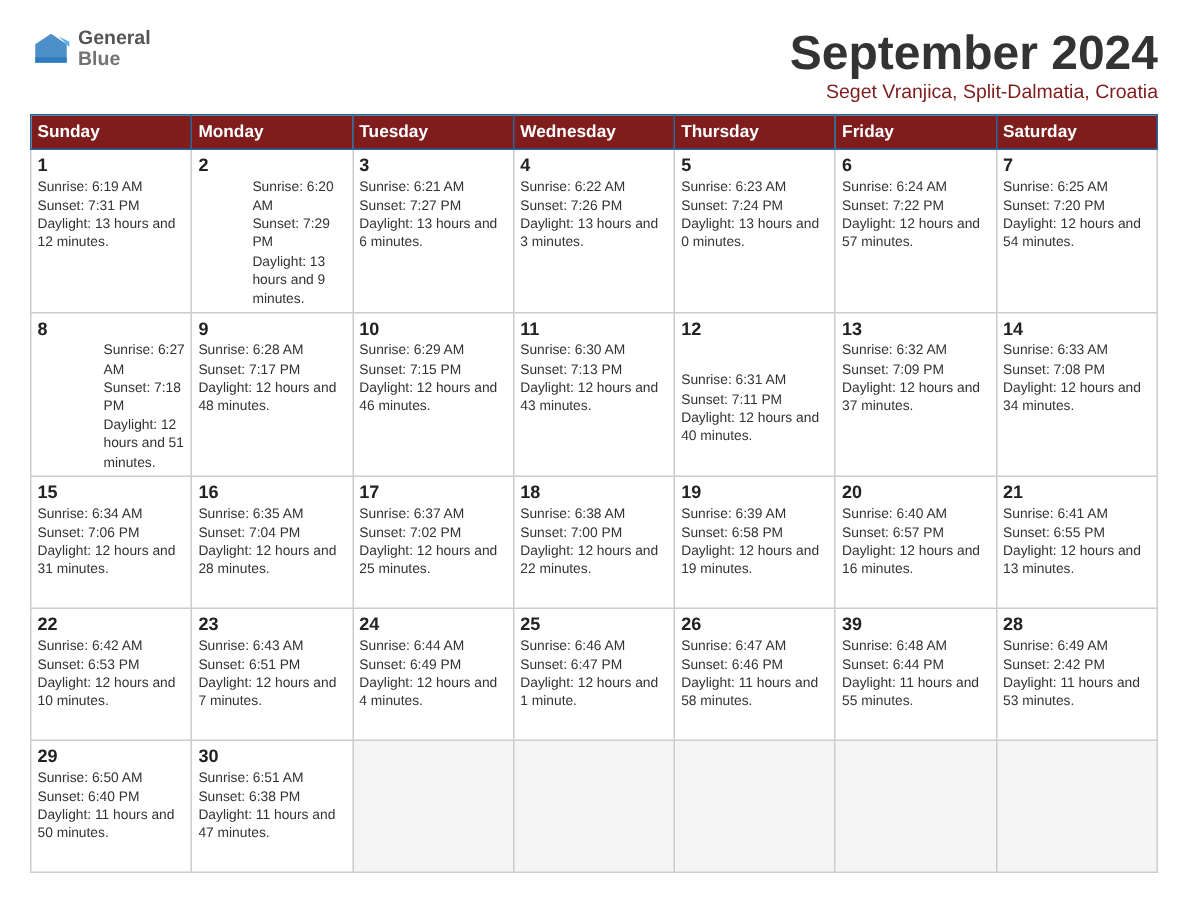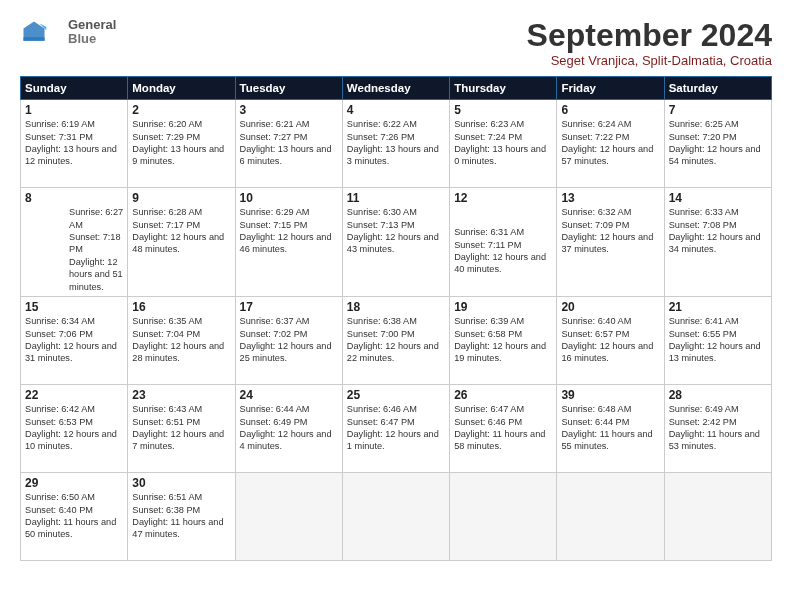--- a/index.html
+++ b/index.html
@@ -17,22 +17,22 @@
       position: relative;
     }
     .header {
       display: flex;
       justify-content: space-between;
       align-items: flex-start;
       margin-bottom: 8px;
     }
     .logo {
       display: flex;
-      align-items: center;
-      gap: 20px;
+      align-items: flex-end;
+      gap: 4px;
     }
     .logo-text {
       display: flex;
       flex-direction: column;
       font-size: 13px;
       font-weight: bold;
       line-height: 1.1;
     }
     .logo-text span:first-child { color: #555; }
     .logo-text span:last-child { color: #737373; }
@@ -53,21 +53,21 @@
       font-size: 13px;
       color: #7f1d1d;
     }
     .calendar {
       width: 100%;
       border-collapse: collapse;
       border: 1px solid #ccc;
       table-layout: fixed;
     }
     .calendar th {
-      background: #0f172a;
+      background: #7f1d1d;
       color: #fff;
       font-size: 11.5px;
       font-weight: bold;
       padding: 5px 4px;
       text-align: left;
       border: 1px solid #2468a0;
     }
     .calendar td {
       border: 1px solid #ccc;
       vertical-align: top;
@@ -129,21 +129,21 @@
     <tbody id="cal-body">
     <tr>
           <td>
             <span class="day-num">1</span>
             <div class="day-info" style="white-space: pre-line;">Sunrise: 6:19 AM
 Sunset: 7:31 PM
 Daylight: 13 hours and 12 minutes.</div>
           </td>
           <td>
             <span class="day-num">2</span>
-            <div class="day-info" style="white-space: pre-line;">Sunrise: 6:20 AM
+            <div class="day-info" style="white-space: pre-line; margin-left: 36px;">Sunrise: 6:20 AM
 Sunset: 7:29 PM
 Daylight: 13 hours and 9 minutes.</div>
           </td>
           <td>
             <span class="day-num">3</span>
             <div class="day-info" style="white-space: pre-line;">Sunrise: 6:21 AM
 Sunset: 7:27 PM
 Daylight: 13 hours and 6 minutes.</div>
           </td>
           <td>

